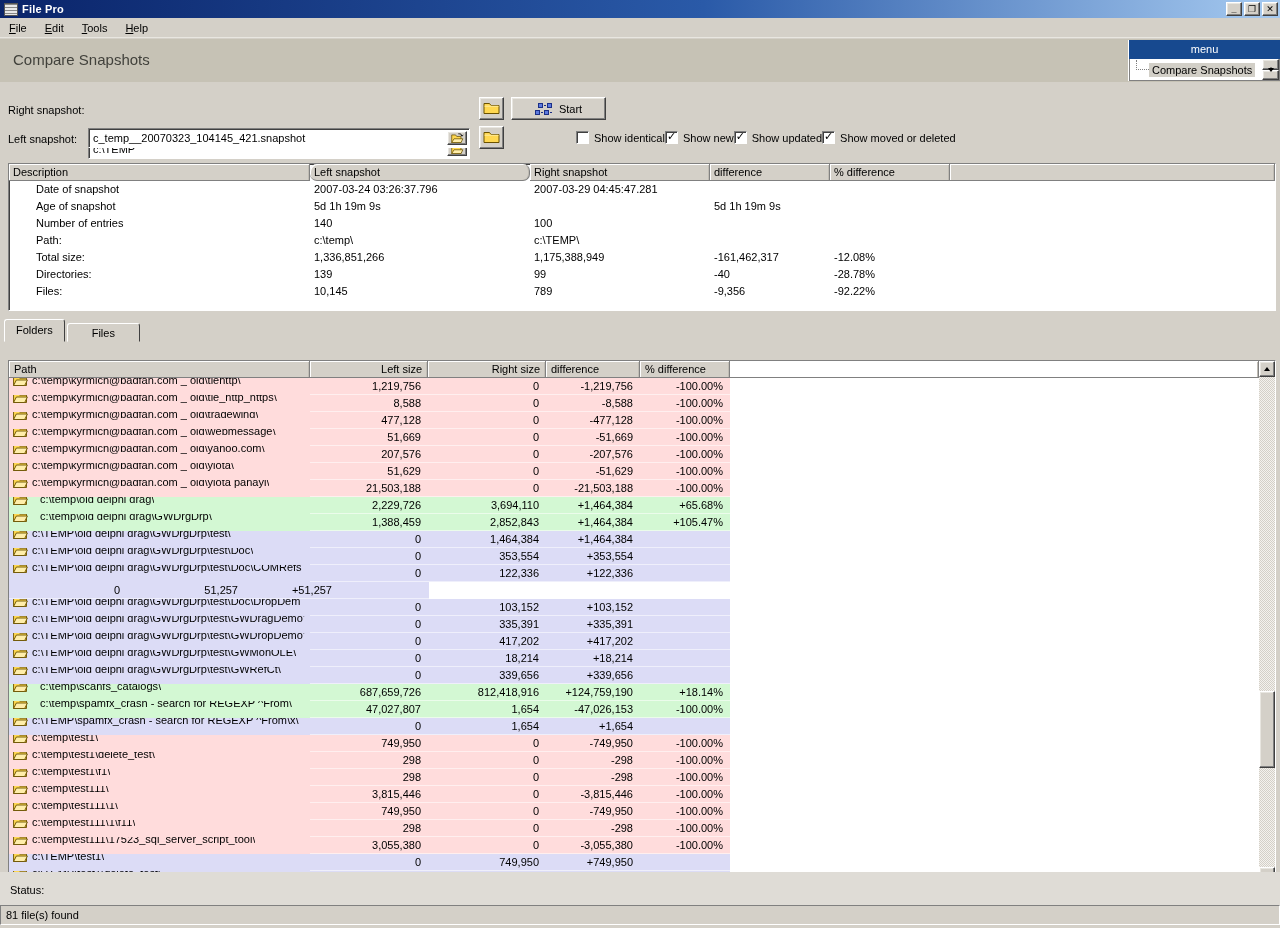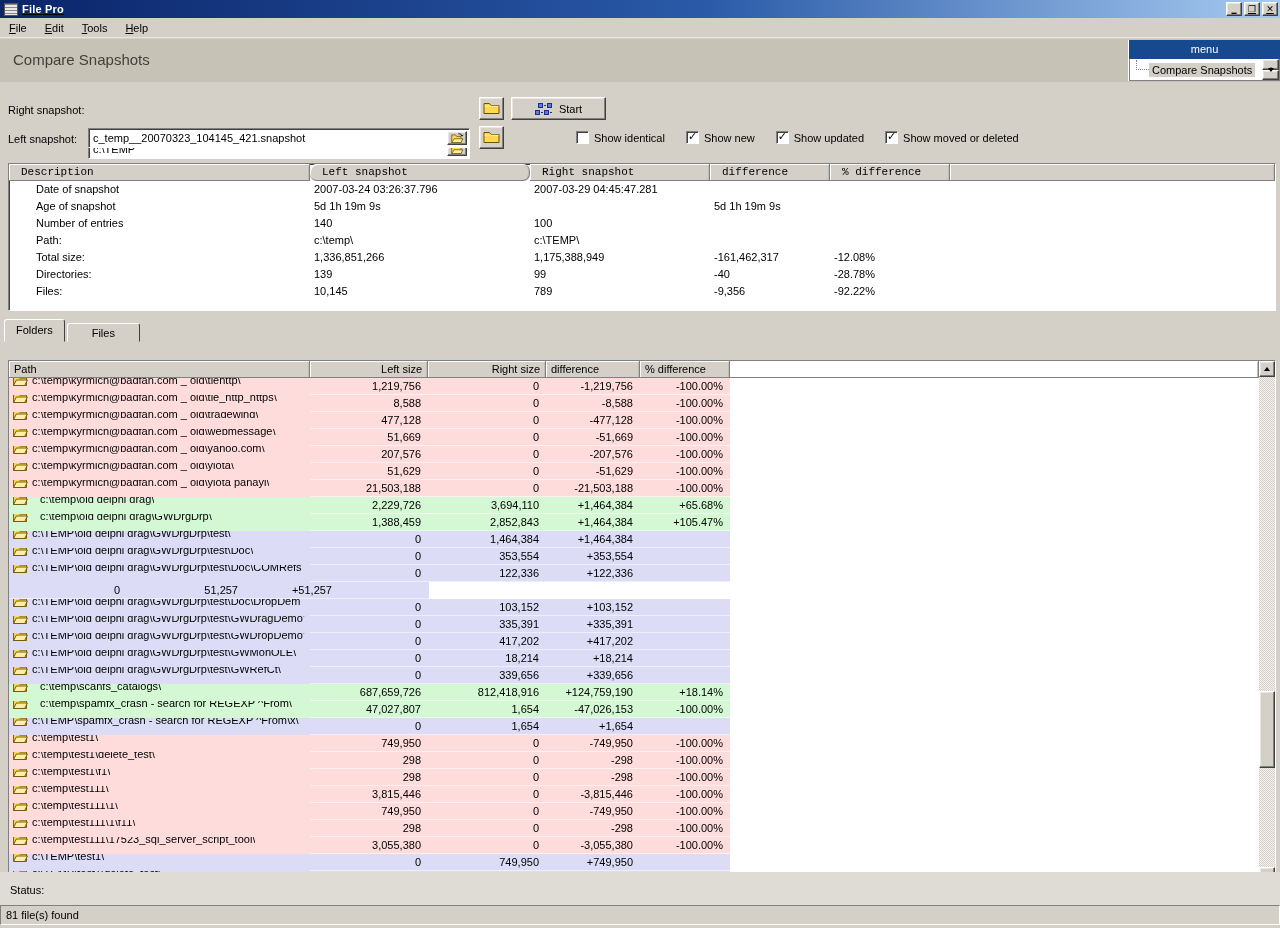--- a/index.html
+++ b/index.html
@@ -5,21 +5,21 @@
   * { margin:0; padding:0; box-sizing:border-box; }
   html,body { width:1280px; height:928px; overflow:hidden; }
   body { font-family:"Liberation Sans","DejaVu Sans",sans-serif; font-size:11px; background:#d4d0c8; color:#000; position:relative; }
 
   
   .raised  { background:#d4d0c8; border:1px solid; border-color:#ffffff #404040 #404040 #ffffff; box-shadow: inset -1px -1px 0 #808080, inset 1px 1px 0 #e8e6e0; }
   .sunken  { background:#fff; border:1px solid; border-color:#808080 #ffffff #ffffff #808080; box-shadow: inset 1px 1px 0 #404040; }
   .hdrcell { background:#d4d0c8; border-right:1px solid #808080; border-bottom:1px solid #808080; box-shadow: inset 1px 1px 0 #ffffff, inset -1px 0 0 #c0bcb4; }
 
   
-  .titlebar { position:absolute; left:0; top:0; width:1280px; height:18px; background:linear-gradient(90deg,#0a246a 0%,#2a5aa8 55%,#a6caf0 100%); display:flex; align-items:center; padding:0 2px;text-decoration:underline; }
+  .titlebar { position:absolute; left:0; top:0; width:1280px; height:18px; background:linear-gradient(90deg,#0a246a 0%,#2a5aa8 55%,#a6caf0 100%); display:flex; align-items:center; padding:0 2px; }
   .app-icon { width:14px; height:13px; background:#e8e8e8; border:1px solid #555; margin:0 4px 0 2px;
               background-image:linear-gradient(#888 1px,transparent 1px); background-size:100% 3px; }
   .title-text { color:#fff; font-weight:bold; font-size:11px; letter-spacing:.2px; }
   .winbtns { margin-left:auto; display:flex; gap:2px; }
   .winbtn { width:16px; height:14px; font-size:9px; line-height:12px; text-align:center; color:#000; font-weight:bold; }
 
   
   .menubar { position:absolute; left:0; top:18px; width:1280px; height:20px; background:#d4d0c8; display:flex; align-items:center; border-bottom:1px solid #e8e6e0;text-decoration:underline; }
   .menu-item { padding:3px 9px; cursor:default; }
   .menu-item span { display:inline-block; }
@@ -38,29 +38,29 @@
   .tree-label { background:#d2cfc7; padding:1px 3px; white-space:nowrap; }
   .spinner { width:17px; display:flex; flex-direction:column; }
   .spin-btn { flex:1; font-size:5px; line-height:8px; text-align:center; color:#000; }
 
   
   .frm-label { position:absolute; left:8px; }
   .snap-input { position:absolute; left:88px; width:382px; height:20px; padding:2px 24px 2px 4px; font-size:11px; font-family:"Liberation Sans",sans-serif; white-space:nowrap; overflow:hidden; line-height:15px; }
   .inp-btn { position:absolute; right:2px; top:2px; width:20px; height:14px; display:flex; align-items:center; justify-content:center; }
   .folder-btn { position:absolute; left:479px; width:25px; height:23px; display:flex; align-items:center; justify-content:center; }
   .start-btn { position:absolute; left:511px; top:97px; width:95px; height:23px; display:flex; align-items:center; justify-content:center; gap:6px; font-size:11px; }
-  .filters { position:absolute; left:528px; top:131px; display:flex; gap:21px; align-items:flex-end;padding-left:48px; }
+  .filters { position:absolute; left:528px; top:131px; display:flex; align-items:flex-end;padding-left:48px; }
   .filter { display:flex; align-items:center; gap:5px; white-space:nowrap; }
   .cbx { width:13px; height:13px; background:#fff; border:1px solid; border-color:#808080 #fff #fff #808080; box-shadow: inset 1px 1px 0 #404040; position:relative; }
   .cbx.checked::after { content:"✓"; position:absolute; left:1px; top:-2px; font-size:11px; font-weight:bold; }
 
   
   .summary-panel { position:absolute; left:8px; top:163px; width:1268px; height:148px; background:#fff; border:1px solid; border-color:#808080 #fff #fff #808080; box-shadow: inset 1px 1px 0 #404040; overflow:hidden; }
   .sum-header { display:flex; height:17px; }
-  .sum-header .hdrcell { padding:2px 12px; white-space:nowrap; overflow:hidden;font-family:Liberation Mono, monospace; }
+  .sum-header .hdrcell { padding:2px 4px; white-space:nowrap; overflow:hidden; }
   .sum-row { display:flex; height:17px; }
   .sum-row > div { padding:2px 4px; white-space:nowrap; overflow:hidden; }
   .sc0 { width:301px; } .sc1 { width:220px;border-radius:7px; } .sc2 { width:180px; } .sc3 { width:120px; } .sc4 { width:120px; } .scF { flex:1; }
   .sum-row .sc0 { padding-left:27px; }
 
   
   .tabs { position:absolute; left:4px; top:320px; height:22px; display:flex; align-items:flex-end; }
   .tab { background:#d4d0c8; border:1px solid; border-color:#fff #404040 #d4d0c8 #fff; border-top-left-radius:3px; border-top-right-radius:3px; padding:3px 24px 4px; margin-right:2px; }
   .tab.active { padding:4px 11px 5px; position:relative; z-index:2; }
   .tab:not(.active) { height:19px; }

